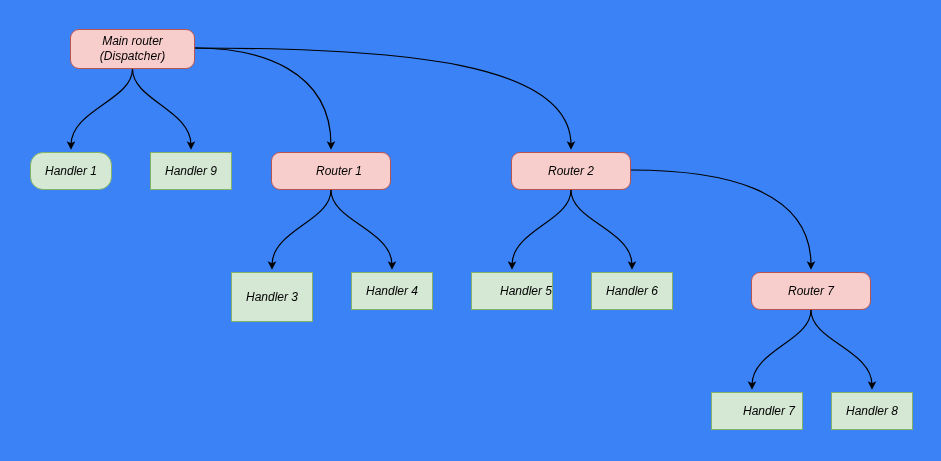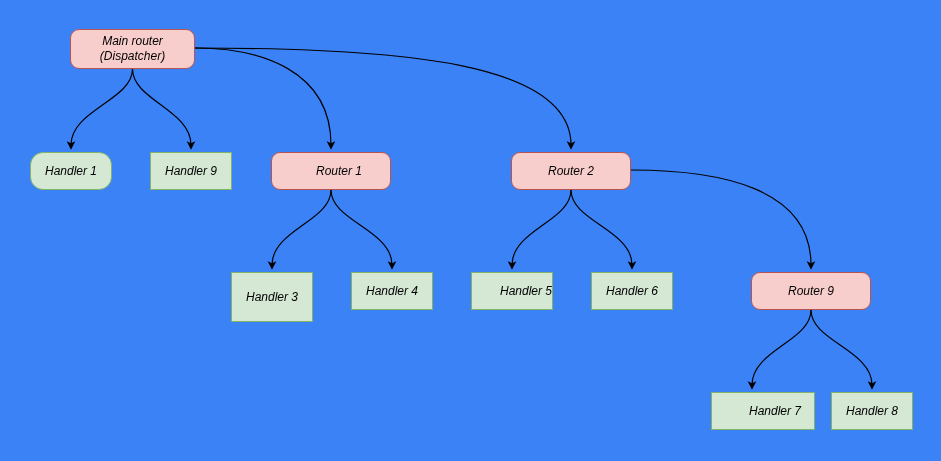--- a/index.html
+++ b/index.html
@@ -89,18 +89,18 @@
       <div class="node node-router" style="left: 70px; top: 29px; width: 125px; height: 40px;"><span class="node-label">Main router
 (Dispatcher)</span></div>
       <div class="node node-handler" style="left: 30px; top: 152px; width: 82px; height: 38px; border-radius: 13px;"><span class="node-label">Handler 1</span></div>
       <div class="node node-handler" style="left: 150px; top: 152px; width: 82px; height: 38px;"><span class="node-label">Handler 9</span></div>
       <div class="node node-router" style="left: 271px; top: 152px; width: 120px; height: 38px; padding-left: 16px;"><span class="node-label">Router 1</span></div>
       <div class="node node-router" style="left: 511px; top: 152px; width: 120px; height: 38px; text-align: right;"><span class="node-label">Router 2</span></div>
       <div class="node node-handler" style="left: 231px; top: 272px; width: 82px; height: 50px;"><span class="node-label">Handler 3</span></div>
       <div class="node node-handler" style="left: 351px; top: 272px; width: 82px; height: 38px;"><span class="node-label">Handler 4</span></div>
       <div class="node node-handler" style="left: 471px; top: 272px; width: 82px; height: 38px; justify-content: flex-end;"><span class="node-label">Handler 5</span></div>
       <div class="node node-handler" style="left: 591px; top: 272px; width: 82px; height: 38px;"><span class="node-label">Handler 6</span></div>
-      <div class="node node-router" style="left: 751px; top: 272px; width: 120px; height: 38px;"><span class="node-label">Router 9</span></div>
-      <div class="node node-handler" style="left: 711px; top: 392px; width: 104px; height: 38px; padding-left: 24px;"><span class="node-label">Handler 7</span></div>
+      <div class="node node-router" style="left: 751px; top: 272px; width: 120px; height: 38px;"><span class="node-label">Router 7</span></div>
+      <div class="node node-handler" style="left: 711px; top: 392px; width: 92px; height: 38px; padding-left: 24px;"><span class="node-label">Handler 7</span></div>
       <div class="node node-handler" style="left: 831px; top: 392px; width: 82px; height: 38px; text-align: center;"><span class="node-label">Handler 8</span></div>
     </div>
 
 </div>
 
 </body></html>

